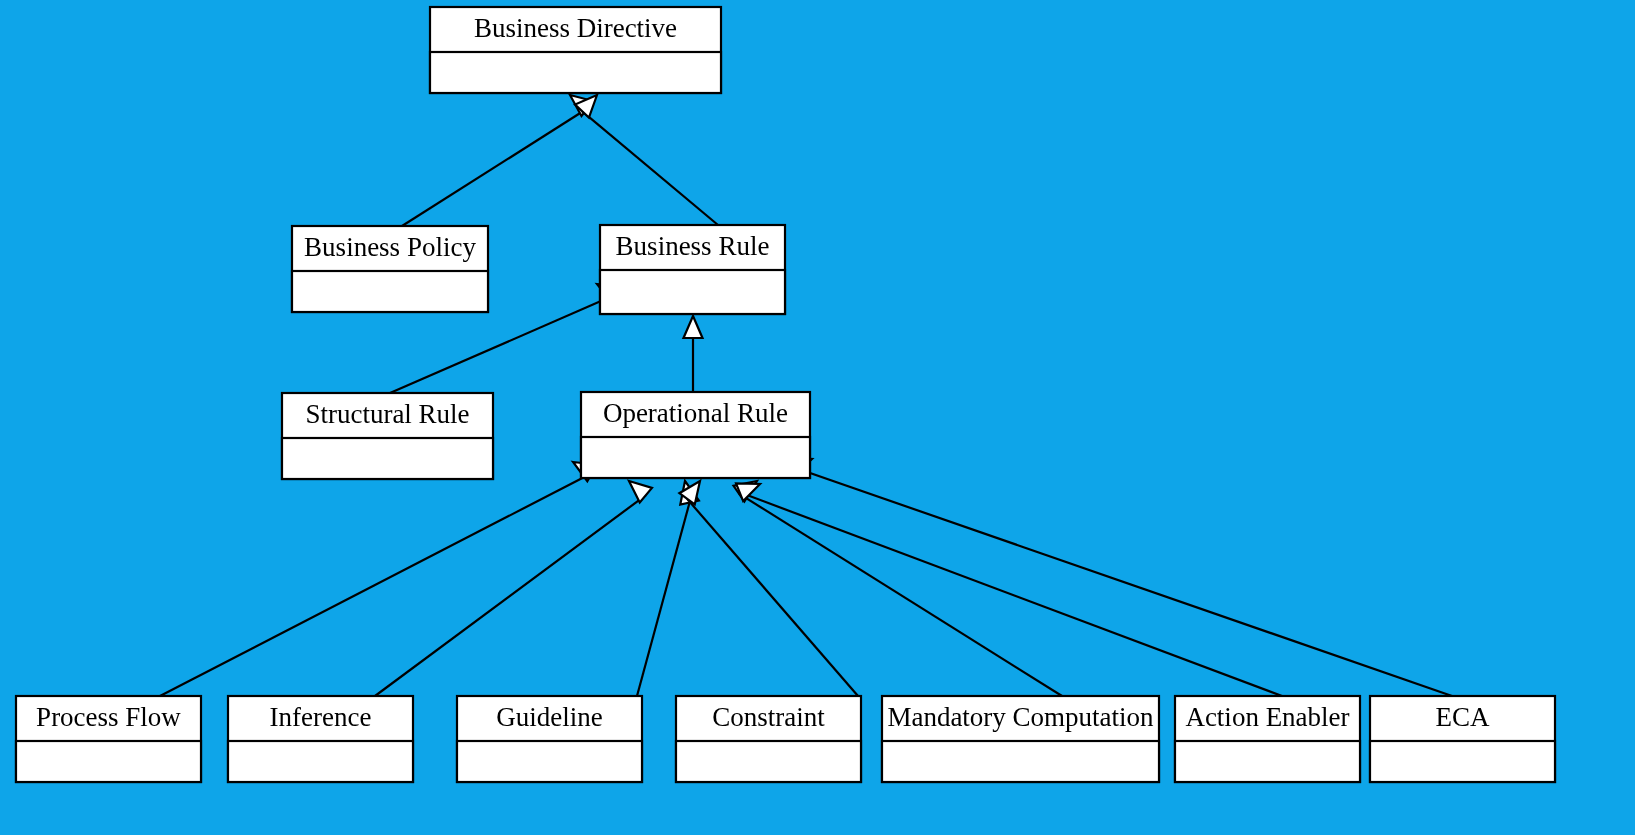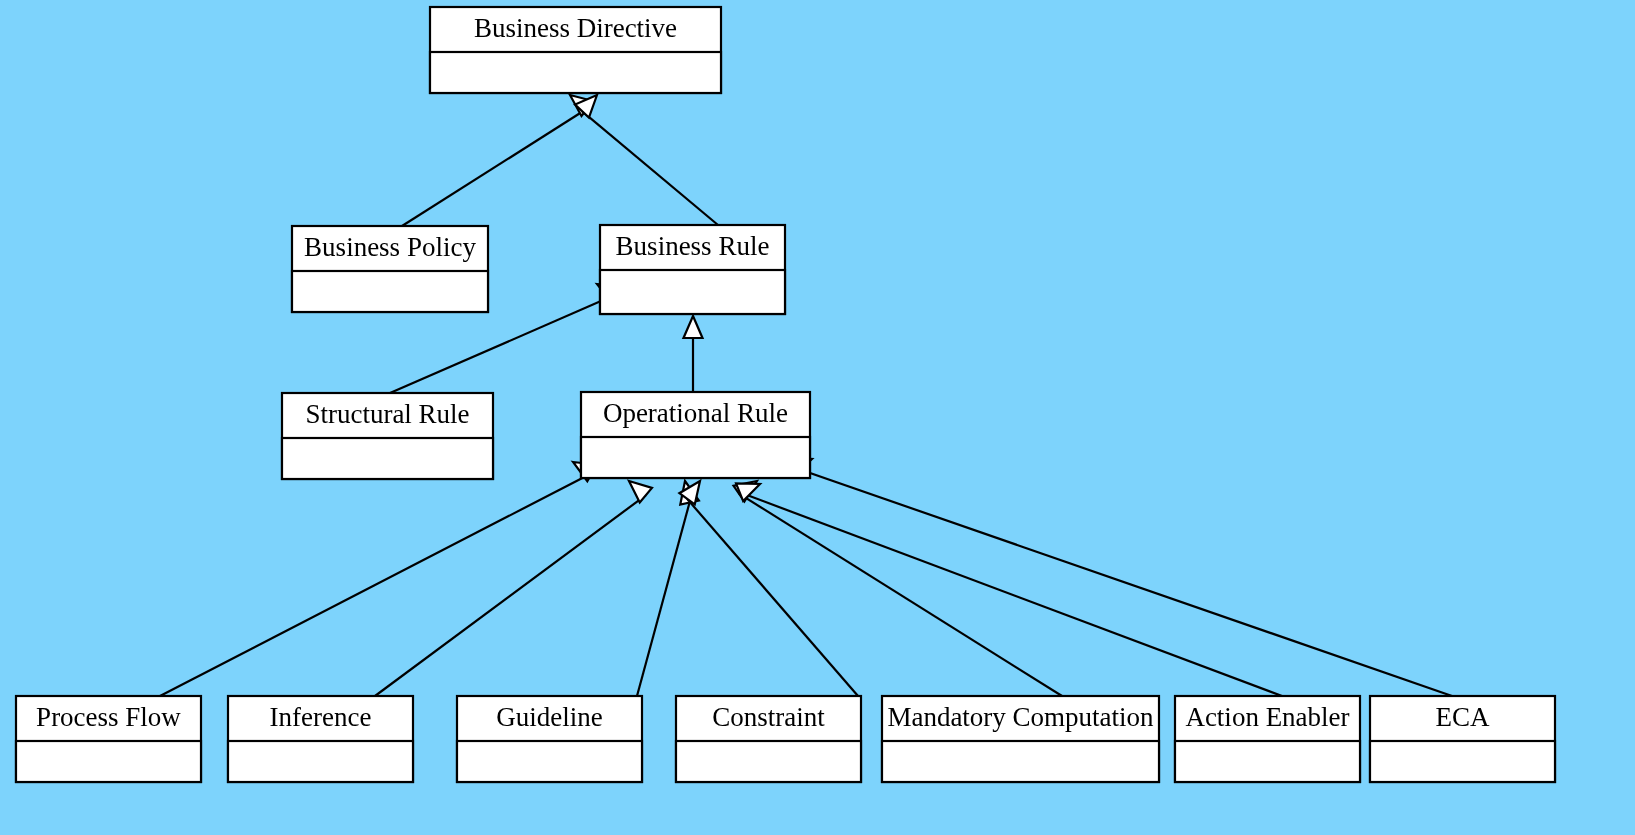--- a/index.html
+++ b/index.html
@@ -4,21 +4,21 @@
 <style>
   html, body {
     margin: 0;
     padding: 0;
     background: #ffffff;
   }
   #diagram-root {
     position: relative;
     width: 1635px;
     height: 835px;
-    background: #7dd3fc;
+    background: #0ea5e9;
     font-family: "Liberation Serif", "DejaVu Serif", serif;
     overflow: hidden;
   }
   svg#uml-canvas {
     display: block;
     width: 1635px;
     height: 835px;
   }
   .cls-box rect {
     fill: #ffffff;

